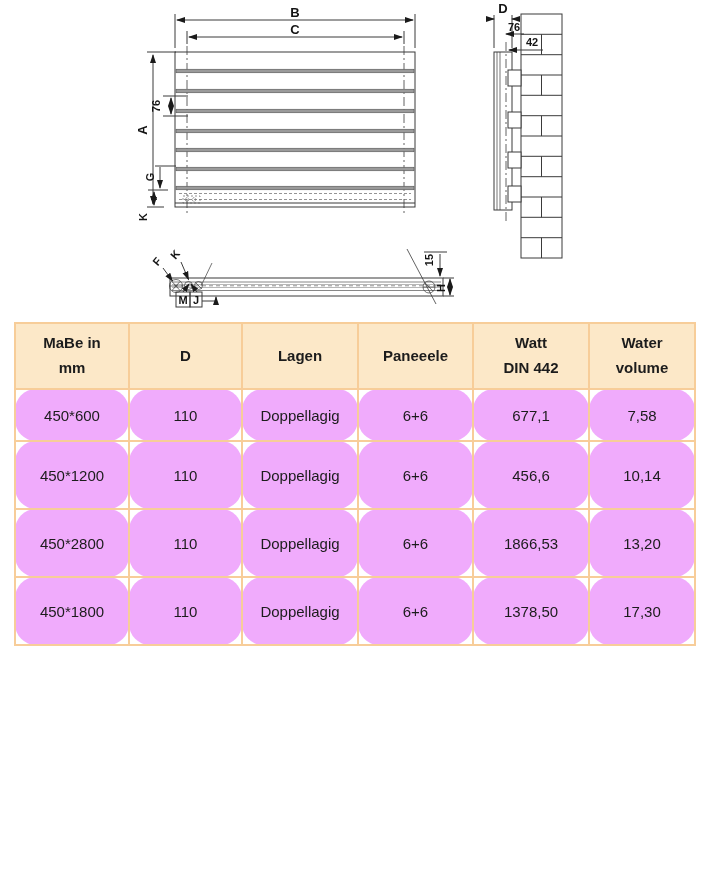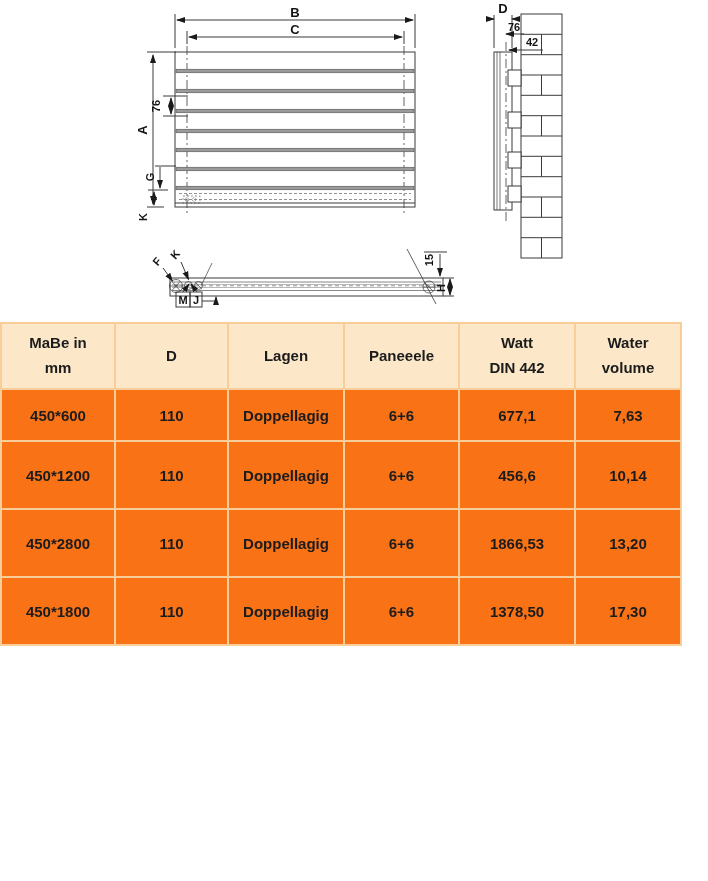--- a/index.html
+++ b/index.html
@@ -20,38 +20,38 @@
   .stk { stroke: var(--line-color); fill: none; stroke-width: 1; }
   .thin { stroke-width: 0.7; }
   .lbl {
     fill: #141414; stroke: none;
     font-family: "Liberation Sans", sans-serif;
     font-weight: bold; font-size: 13px;
     text-anchor: middle;
   }
   .lbl-sm { font-size: 11px; }
   .spec-table {
-    position: absolute; top: 322px; left: 0;
+    position: absolute; top: 322px; left: 14px;
     border-collapse: collapse; table-layout: fixed;
     width: 680px;
   }
   .spec-table th, .spec-table td {
     border: 2px solid var(--border);
     text-align: center; vertical-align: middle;
     color: var(--text);
     padding: 0;
   }
   .spec-table th {
     background: var(--header-bg);
     font-weight: bold; font-size: 15px;
     height: 66px; line-height: 1.65;
   }
   .spec-table td {
-    background: #f97316;
-    font-size: 15px; font-weight: 700;
+    background: #f0abfc;
+    font-size: 15px; font-weight: 400; border-radius: 21px;
   }
   .spec-table tr.row-first td { height: 52px; }
   .spec-table tr.row td { height: 68px; }
 </style>
 </head>
 <body>
 
 <svg class="drawing" width="708" height="320" viewBox="0 0 708 320" xmlns="http://www.w3.org/2000/svg">
   <defs>
     <marker id="ar" markerWidth="9" markerHeight="7" refX="8" refY="3" orient="auto-start-reverse" markerUnits="userSpaceOnUse" viewBox="0 0 9 6">
@@ -253,21 +253,21 @@
       </th>
     </tr>
   </thead>
   <tbody>
     <tr class="row-first">
       <td>450*600</td>
       <td>110</td>
       <td>Doppellagig</td>
       <td>6+6</td>
       <td>677,1</td>
-      <td>7,63</td>
+      <td>7,58</td>
     </tr>
     <tr class="row">
       <td>450*1200</td>
       <td>110</td>
       <td>Doppellagig</td>
       <td>6+6</td>
       <td>456,6</td>
       <td>10,14</td>
     </tr>
     <tr class="row">

